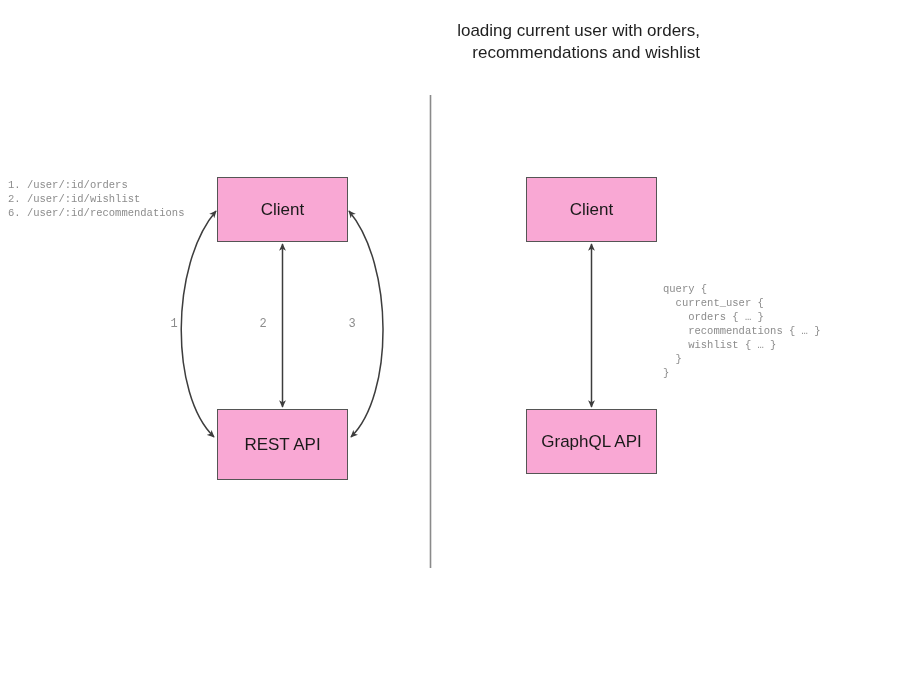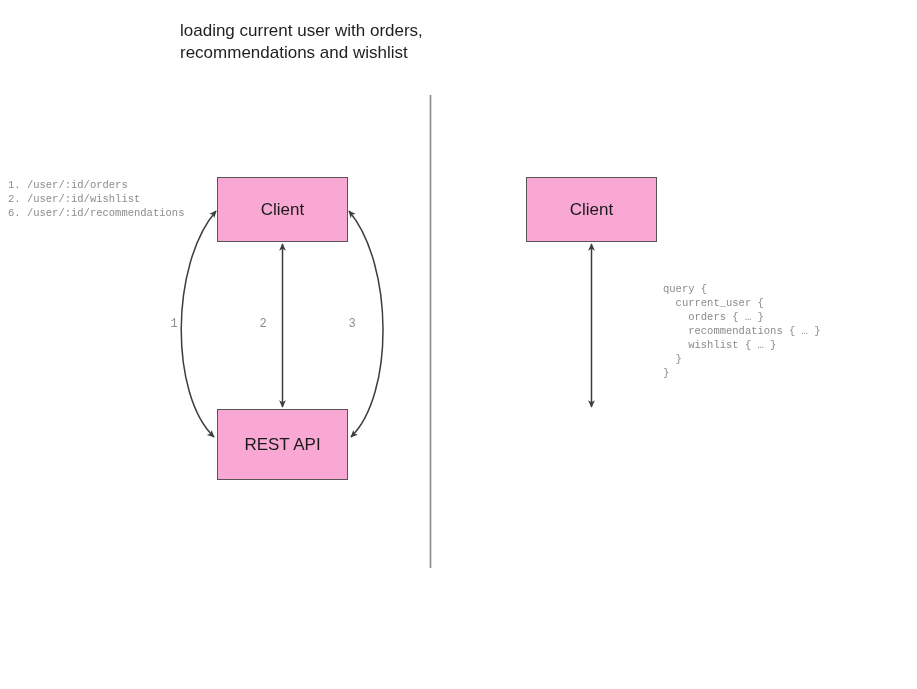--- a/index.html
+++ b/index.html
@@ -27,21 +27,21 @@
     top: 0;
     width: 917px;
     height: 689px;
     pointer-events: none;
   }
   .title {
     position: absolute;
     left: 180px;
     top: 20px;
     width: 520px;
-    text-align: left;
+    text-align: right;
     font-size: 17px;
     line-height: 22px;
     color: #1f1f1f;
     font-family: "Liberation Sans", sans-serif;
     white-space: pre-line;
   }
   .node-box {
     position: absolute;
     box-sizing: border-box;
     background: #f9a8d4;
@@ -106,20 +106,21 @@
 
     <line x1="591.5" y1="244" x2="591.5" y2="407" stroke="#3d3d3d" stroke-width="1.5" marker-start="url(#arrow-head)" marker-end="url(#arrow-head)"></line>
   </svg>
 
   <div class="node-box" id="client-rest-box">Client</div>
 
   <div class="node-box" id="rest-api-box">REST API</div>
 
   <div class="node-box" id="client-graphql-box">Client</div>
 
+  <div class="node-box" id="graphql-api-box">GraphQL API</div>
 
   <div class="mono-block" id="rest-endpoint-list">1. /user/:id/orders
 2. /user/:id/wishlist
 6. /user/:id/recommendations</div>
 
   <div class="mono-block" id="graphql-query-code">query {
   current_user {
     orders { … }
     recommendations { … }
     wishlist { … }

